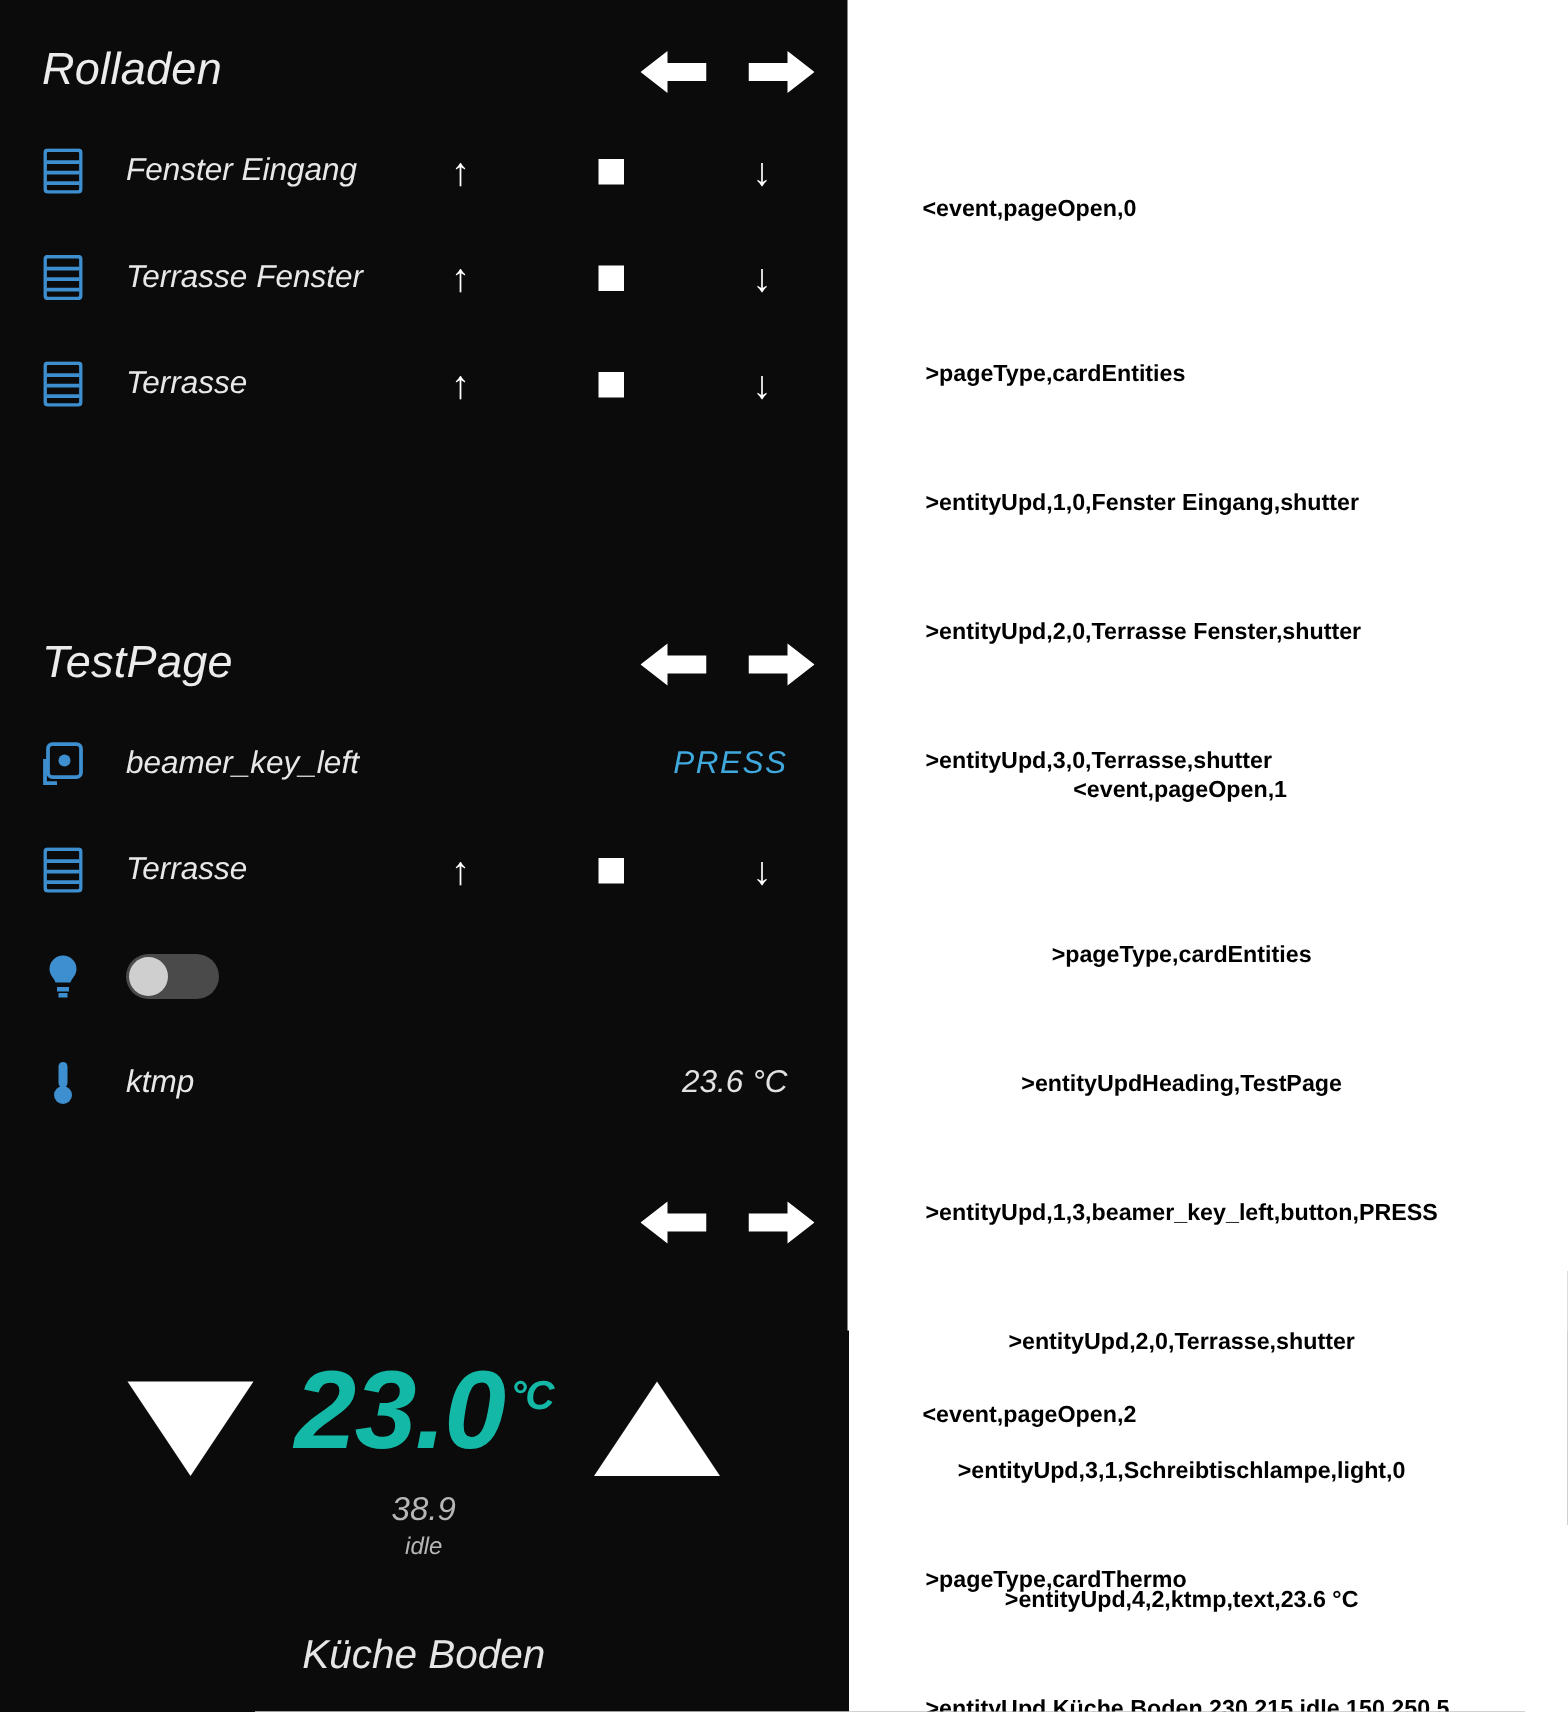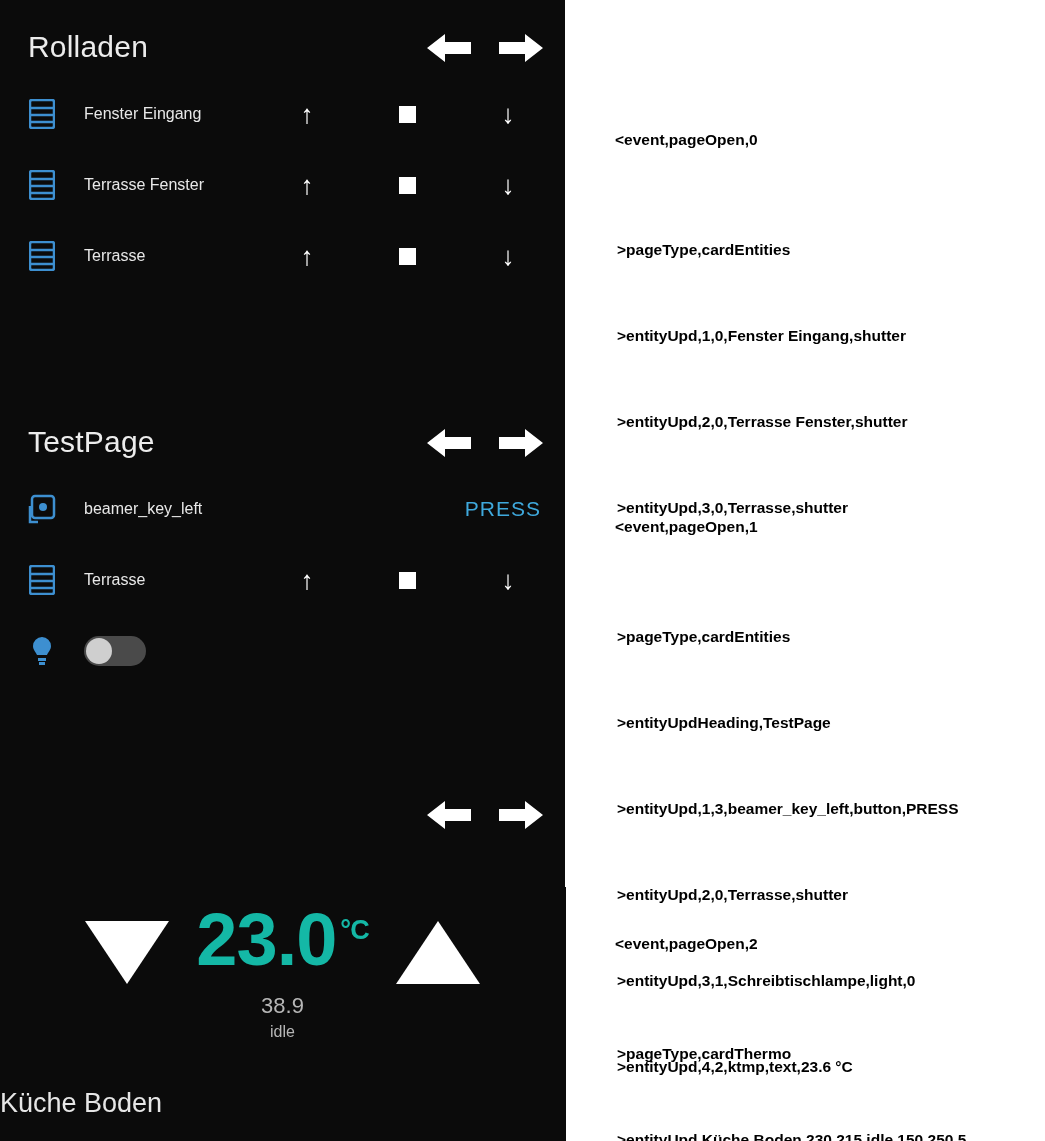--- a/index.html
+++ b/index.html
@@ -21,20 +21,21 @@
   }
   
   .device {
     position: absolute;
     left: 0;
     top: 0;
     width: 566px;
     height: 1141px;
     background: #0b0b0b;
     color: #ffffff;
+    font-style: italic;
   }
   .panel {
     position: absolute;
     left: 0;
     width: 565px;
   }
   .panel-rolladen { top: 0; height: 395px; }
   .panel-testpage { top: 395px; height: 372px; }
   .panel-thermo   { top: 767px; height: 374px; }
 
@@ -73,21 +74,21 @@
     display: flex;
     align-items: center;
   }
   .icon-cell {
     width: 84px;
     display: flex;
     justify-content: center;
     align-items: center;
   }
   .row-label {
-    font-size: 16px;
+    font-size: 21px;
     color: #e8e8e8;
     flex: 1;
   }
   .ctrl-group {
     display: flex;
     align-items: center;
     width: 245px;
     justify-content: space-between;
     padding-right: 35px;
   }
@@ -101,21 +102,21 @@
   .sq {
     display: inline-block;
     width: 17px;
     height: 17px;
     background: #ffffff;
   }
   .press-label {
     color: #3fa9dd;
     font-size: 21px;
     letter-spacing: 1px;
-    padding-right: 24px;
+    padding-right: 40px;
   }
   .toggle {
     width: 62px;
     height: 30px;
     background: #4a4a4a;
     border-radius: 16px;
     position: relative;
     margin-right: 40px;
   }
   .toggle .knob {
@@ -186,20 +187,21 @@
     right: 85px;
     top: 76px;
     border-left: 42px solid transparent;
     border-right: 42px solid transparent;
     border-bottom: 63px solid #ffffff;
   }
   .thermo-name {
     position: absolute;
     left: 0; right: 0;
     bottom: 22px;
+    text-align: center;
     font-size: 27px;
     color: #e6e6e6;
   }
 
   
   .logs {
     position: absolute;
     left: 565px;
     top: 0;
     width: 480px;
@@ -211,21 +213,21 @@
     position: absolute;
     left: 50px;
     font-size: 15.5px;
     font-weight: bold;
     line-height: 24px;
     white-space: pre;
   }
   .logblock .ev { margin-bottom: 24px; }
   .logblock .line { padding-left: 2px; margin-top: 14px; }
   .lb1 { top: 80px; }
-  .lb2 { top: 467px; }
+  .lb2 { top: 467px; text-align: center; }
   .lb3 { top: 884px; }
 </style>
 </head>
 <body>
 
 <div id="root">
 
   <div class="device">
 
     <div class="panel panel-rolladen">
@@ -353,20 +355,30 @@
                 <path d="M12 2 a9 9 0 0 1 9 9 c0 4 -3 6 -4 9 l-10 0 c-1 -3 -4 -5 -4 -9 a9 9 0 0 1 9 -9z" fill="#3d8fd0"></path>
                 <rect x="8" y="23" width="8" height="3" fill="#3d8fd0"></rect>
                 <rect x="9" y="27" width="6" height="3" fill="#3d8fd0"></rect>
               </svg>
           </div>
           <div class="toggle">
             <div class="knob"></div>
           </div>
         </div>
 
+        <div class="row">
+          <div class="icon-cell">
+            <svg width="18" height="32" viewBox="0 0 18 32">
+                <rect x="6" y="2" width="6" height="17" rx="3" fill="#3d8fd0"></rect>
+                <circle cx="9" cy="24" r="6" fill="#3d8fd0"></circle>
+              </svg>
+          </div>
+          <div class="row-label">ktmp</div>
+          <div class="value-text">23.6 °C</div>
+        </div>
 
       </div>
     </div>
 
     <div class="panel panel-thermo">
       <div class="hdr">
         <div class="arrows">
           <div class="arrow">
             <svg width="44" height="40" viewBox="0 0 44 40">
                 <polygon points="0,20 18,6 18,14 44,14 44,26 18,26 18,34" fill="#ffffff"></polygon>

